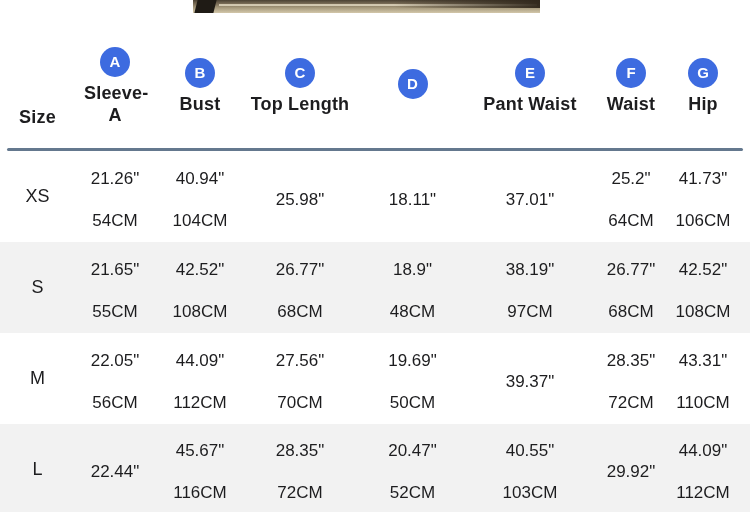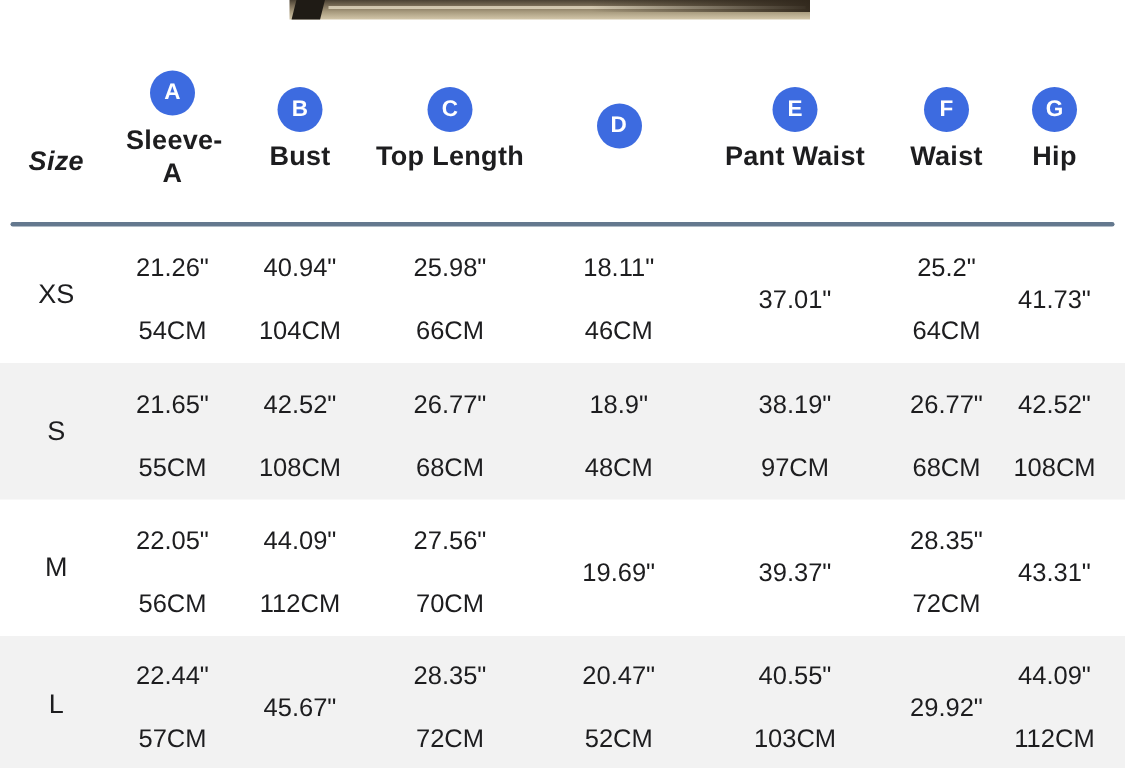--- a/index.html
+++ b/index.html
@@ -28,21 +28,21 @@
   .table { margin-top:13px; }
   .header-row, .trow {
     display:grid;
     grid-template-columns:75px 80px 90px 110px 115px 120px 82px 78px;
   }
   .header-row { height:135px; }
   .hcell {
     display:flex; flex-direction:column; align-items:center;
     justify-content:center; padding:27px 0 16px;
   }
-  .size-hcell { justify-content:flex-end; padding-bottom:30px;font-style:italic; }
+  .size-hcell { justify-content:flex-end; padding-bottom:20px; }
   .badge {
     width:30px; height:30px; border-radius:50%; background:#3d6be0;
     color:#fff; font-weight:700; font-size:15px;
     display:flex; align-items:center; justify-content:center; margin-bottom:5px;
   }
   .hlabel { font-weight:700; font-size:18px; line-height:22px; text-align:center; letter-spacing:.2px; }
   .col0 .hlabel { max-width:62px; }
   .col6 { padding-right:16px; }
 
   .divider { height:3px; background:#64788e; margin:0 7px; border-radius:2px; }
@@ -113,35 +113,34 @@
           <div class="cell">
             <div class="in">21.26"</div>
             <div class="cm">54CM</div>
           </div>
           <div class="cell">
             <div class="in">40.94"</div>
             <div class="cm">104CM</div>
           </div>
           <div class="cell">
             <div class="in">25.98"</div>
-            <div class="cm">66CM</div>
           </div>
           <div class="cell">
             <div class="in">18.11"</div>
-            <div class="cm">46CM</div>
           </div>
           <div class="cell">
             <div class="in">37.01"</div>
           </div>
           <div class="cell">
             <div class="in">25.2"</div>
             <div class="cm">64CM</div>
           </div>
           <div class="cell last">
             <div class="in">41.73"</div>
+            <div class="cm">106CM</div>
           </div>
         </div>
         <div class="trow striped">
           <div class="cell size-cell">S</div>
           <div class="cell">
             <div class="in">21.65"</div>
             <div class="cm">55CM</div>
           </div>
           <div class="cell">
             <div class="in">42.52"</div>
@@ -177,40 +176,42 @@
           <div class="cell">
             <div class="in">44.09"</div>
             <div class="cm">112CM</div>
           </div>
           <div class="cell">
             <div class="in">27.56"</div>
             <div class="cm">70CM</div>
           </div>
           <div class="cell">
             <div class="in">19.69"</div>
+            <div class="cm">50CM</div>
           </div>
           <div class="cell">
             <div class="in">39.37"</div>
           </div>
           <div class="cell">
             <div class="in">28.35"</div>
             <div class="cm">72CM</div>
           </div>
           <div class="cell last">
             <div class="in">43.31"</div>
+            <div class="cm">110CM</div>
           </div>
         </div>
         <div class="trow striped">
           <div class="cell size-cell">L</div>
           <div class="cell">
             <div class="in">22.44"</div>
-            <div class="cm">57CM</div>
           </div>
           <div class="cell">
             <div class="in">45.67"</div>
+            <div class="cm">116CM</div>
           </div>
           <div class="cell">
             <div class="in">28.35"</div>
             <div class="cm">72CM</div>
           </div>
           <div class="cell">
             <div class="in">20.47"</div>
             <div class="cm">52CM</div>
           </div>
           <div class="cell">

